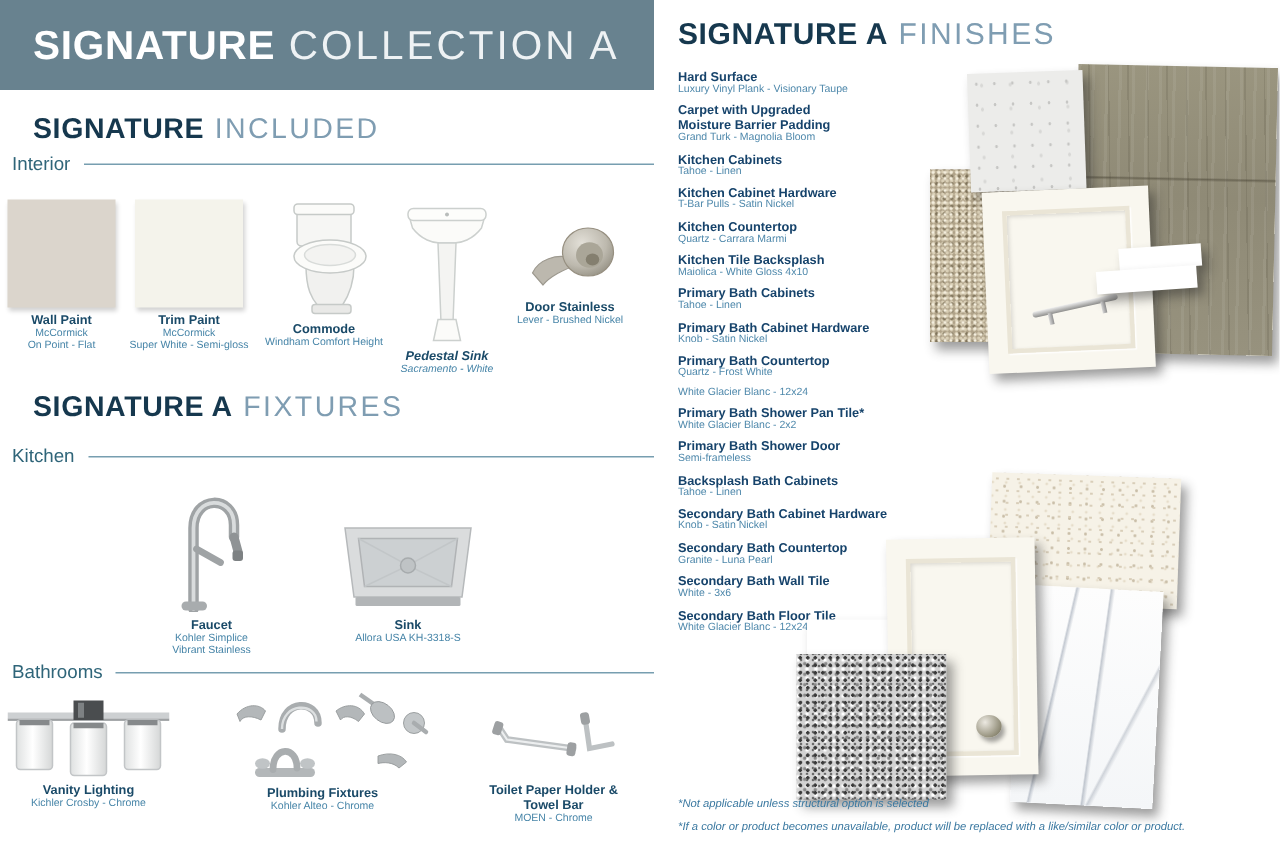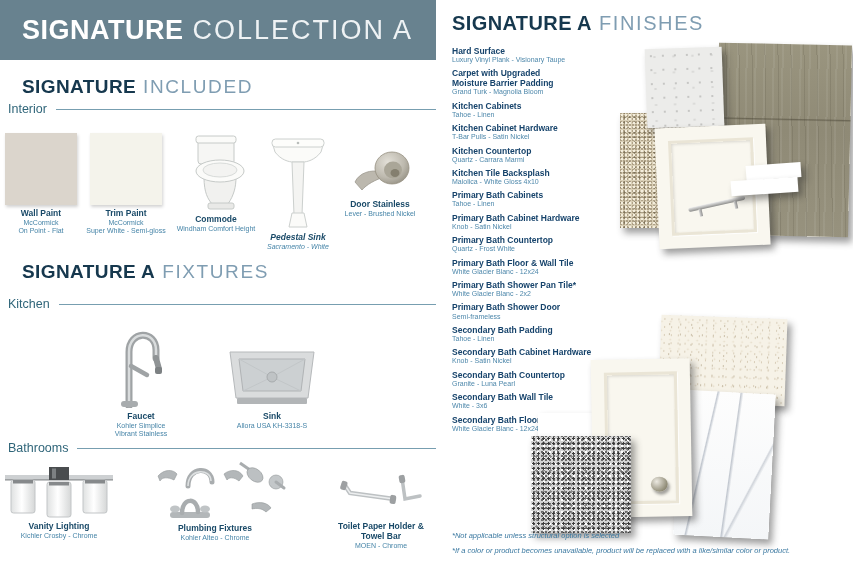--- a/index.html
+++ b/index.html
@@ -290,21 +290,21 @@
       <ellipse cx="115" cy="15" rx="9" ry="6" transform="rotate(38 115 15)" fill="#bcc0c2" stroke="#94989a" stroke-width=".6"></ellipse>
       <circle cx="136" cy="22" r="7" fill="#c3c7c9" stroke="#94989a" stroke-width=".6"></circle>
       <path d="M136 22 L144 28" stroke="#a9adaf" stroke-width="3" stroke-linecap="round"></path>
       <path d="M112 44 C120 41 128 43 131 48 L126 52 C122 48 116 48 112 49 Z" fill="#b3b7b9" stroke="#94989a" stroke-width=".6"></path>
     </svg>
   </div>
   <div class="it">Plumbing Fixtures</div>
   <div class="is">Kohler Alteo - Chrome</div>
 </div>
 
-<div class="abs cat-item" style="left:328px;top:472px;width:106px;">
+<div class="abs cat-item" style="left:316px;top:472px;width:106px;">
   <div class="fig" style="height:46px;">
     <svg width="86" height="46" viewBox="0 0 86 46">
       <path d="M6 12 L12 21 L56 27" stroke="#bdc1c3" stroke-width="4.5" fill="none" stroke-linecap="round"></path>
       <path d="M6 12 L12 21 L56 27" stroke="#eceeef" stroke-width="1.4" fill="none"></path>
       <rect x="3" y="9" width="6" height="9" rx="2" fill="#9da0a2" transform="rotate(18 6 13)"></rect>
       <rect x="52" y="23" width="6" height="9" rx="2" fill="#9da0a2" transform="rotate(8 55 27)"></rect>
       <path d="M64 6 L67 27 L82 24" stroke="#bdc1c3" stroke-width="3.5" fill="none" stroke-linecap="round"></path>
       <rect x="61" y="3" width="6" height="8" rx="2" fill="#9da0a2" transform="rotate(-10 64 7)"></rect>
     </svg>
   </div>
@@ -348,33 +348,32 @@
     </div>
   <div class="fin-item">
       <div class="ft">Primary Bath Cabinet Hardware</div>
       <div class="fs">Knob - Satin Nickel</div>
     </div>
   <div class="fin-item">
       <div class="ft">Primary Bath Countertop</div>
       <div class="fs">Quartz - Frost White</div>
     </div>
   <div class="fin-item">
-      <div class="ft">Primary Bath Floor &amp; Wall Tile</div>
       <div class="fs">White Glacier Blanc - 12x24</div>
     </div>
   <div class="fin-item">
       <div class="ft">Primary Bath Shower Pan Tile*</div>
       <div class="fs">White Glacier Blanc - 2x2</div>
     </div>
   <div class="fin-item">
       <div class="ft">Primary Bath Shower Door</div>
       <div class="fs">Semi-frameless</div>
     </div>
   <div class="fin-item">
-      <div class="ft">Secondary Bath Padding</div>
+      <div class="ft">Backsplash Bath Cabinets</div>
       <div class="fs">Tahoe - Linen</div>
     </div>
   <div class="fin-item">
       <div class="ft">Secondary Bath Cabinet Hardware</div>
       <div class="fs">Knob - Satin Nickel</div>
     </div>
   <div class="fin-item">
       <div class="ft">Secondary Bath Countertop</div>
       <div class="fs">Granite - Luna Pearl</div>
     </div>

